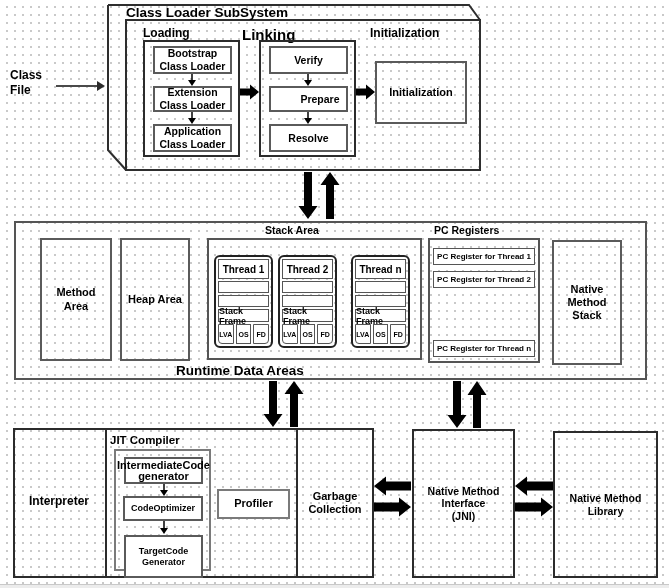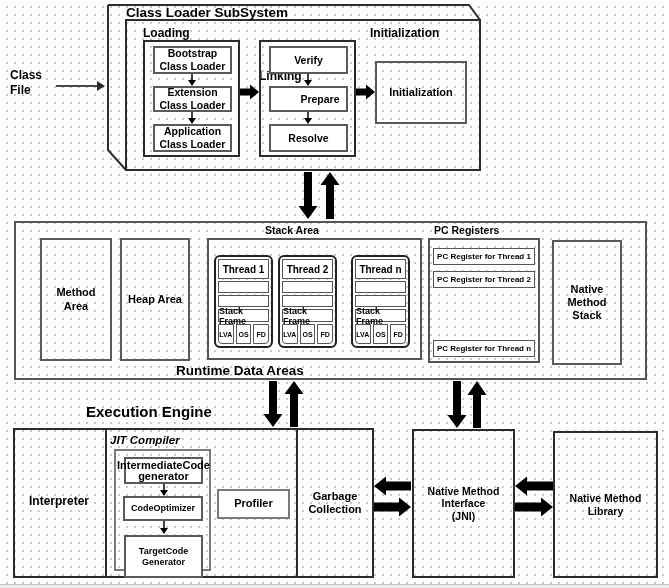--- a/index.html
+++ b/index.html
@@ -78,21 +78,21 @@
     <path d="M553,481.5 L527,481.5 L527,476.5 L515,486 L527,495.5 L527,490.5 L553,490.5 Z" fill="#000"></path>
     <path d="M515,502.5 L541,502.5 L541,497.5 L553,507 L541,516.5 L541,511.5 L515,511.5 Z" fill="#000"></path>
   </svg>
 
   <div class="abs lbl" style="left:10px;top:68px;width:52px;font-size:12px;line-height:15px;">Class
 File</div>
 
   <div class="abs lbl" style="left:126px;top:5px;width:354px;font-size:13.5px;">Class Loader SubSystem</div>
 
   <div class="abs lbl" style="left:143px;top:26px;width:97px;font-size:12px;">Loading</div>
-  <div class="abs lbl" style="left:259px;top:26px;width:97px;font-size:12px;margin-top:43px;">Linking</div>
+  <div class="abs lbl" style="left:242px;top:26px;width:97px;font-size:15px;">Linking</div>
   <div class="abs lbl" style="left:370px;top:26px;width:100px;font-size:12px;">Initialization</div>
 
   <div class="abs b-dark" style="left:143px;top:40px;width:97px;height:117px;box-sizing:border-box;"></div>
   <div class="abs box b-gray whitebg" style="left:153px;top:46px;width:79px;height:28px;font-size:10.5px;">Bootstrap
 Class Loader</div>
   <div class="abs box b-gray whitebg" style="left:153px;top:86px;width:79px;height:26px;font-size:10.5px;">Extension
 Class Loader</div>
   <div class="abs box b-gray whitebg" style="left:153px;top:124px;width:79px;height:28px;font-size:10.5px;">Application
 Class Loader</div>
 
@@ -153,28 +153,27 @@
   <div class="abs pcitem" style="left:433px;top:248px;width:102px;height:17px;">PC Register for Thread 1</div>
   <div class="abs pcitem" style="left:433px;top:271px;width:102px;height:17px;">PC Register for Thread 2</div>
   <div class="abs pcitem" style="left:433px;top:340px;width:102px;height:17px;">PC Register for Thread n</div>
 
   <div class="abs box b-gray" style="left:552px;top:240px;width:70px;height:125px;font-size:11px;">Native
 Method
 Stack</div>
 
   <div class="abs lbl" style="left:176px;top:363px;width:300px;font-size:13.5px;">Runtime Data Areas</div>
 
-  <div class="abs lbl" style="left:86px;top:403px;width:200px;font-size:15px;">Execution Engine</div>
   <div class="abs b-dark" style="left:13px;top:428px;width:361px;height:150px;box-sizing:border-box;"></div>
   <div class="vline" style="left:105px;top:428px;height:150px;"></div>
   <div class="vline" style="left:296px;top:428px;height:150px;"></div>
 
   <div class="abs box" style="left:13px;top:428px;width:92px;height:147px;font-size:12px;">Interpreter</div>
 
-  <div class="abs lbl" style="left:110px;top:433px;width:200px;font-size:11.5px;font-style:italic;">JIT Compiler</div>
+  <div class="abs lbl" style="left:110px;top:433px;width:200px;font-size:11.5px;">JIT Compiler</div>
   <div class="abs b-lite" style="left:114px;top:449px;width:97px;height:122px;box-sizing:border-box;"></div>
   <div class="abs box b-gray whitebg" style="left:124px;top:457px;width:79px;height:27px;font-size:11px;line-height:11px;">IntermediateCode
 generator</div>
   <div class="abs box b-gray whitebg" style="left:123px;top:496px;width:80px;height:25px;font-size:9px;">CodeOptimizer</div>
   <div class="abs box b-gray whitebg" style="left:124px;top:535px;width:79px;height:43px;font-size:9px;line-height:11px;">TargetCode
 Generator</div>
   <div class="abs box b-lite whitebg" style="left:217px;top:489px;width:73px;height:30px;font-size:11px;">Profiler</div>
 
   <div class="abs box" style="left:296px;top:428px;width:78px;height:150px;font-size:11px;">Garbage
 Collection</div>

